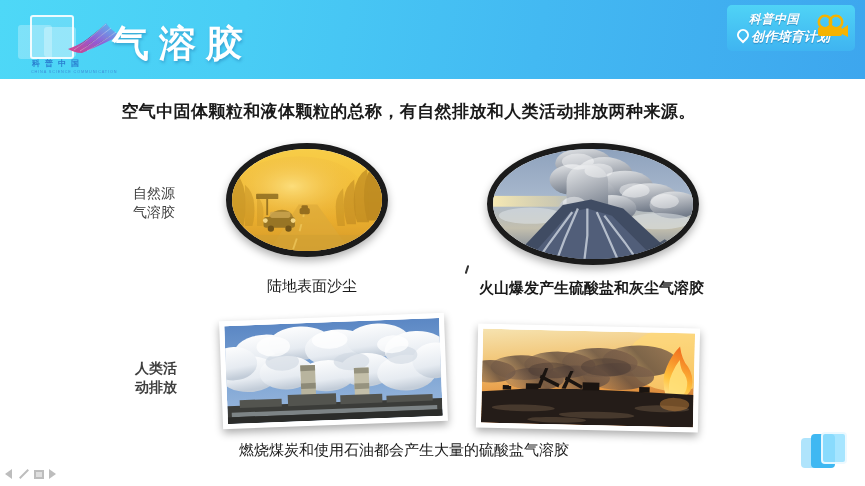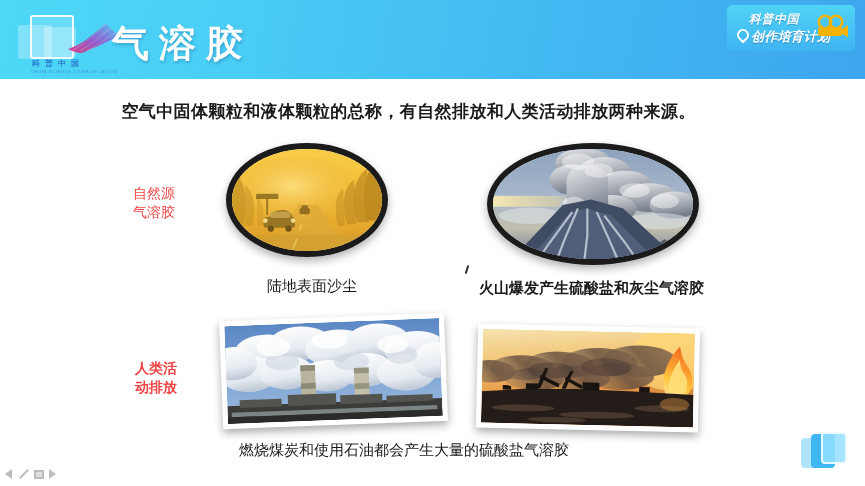--- a/index.html
+++ b/index.html
@@ -160,21 +160,21 @@
     font-size: 17px;
     font-weight: bold;
     color: #1a1a1a;
     letter-spacing: 0.4px;
   }
 
   
   .row-label {
     position: absolute;
     font-size: 14px;
-    color: #ef4444;
+    color: #404040;
     line-height: 19px;
     text-align: center;
     white-space: nowrap;
   }
   #label-natural { left: 133px; top: 184px; }
   #label-human   { left: 135px; top: 359px; font-weight: bold; }
 
   
   .ellipse {
     position: absolute;

